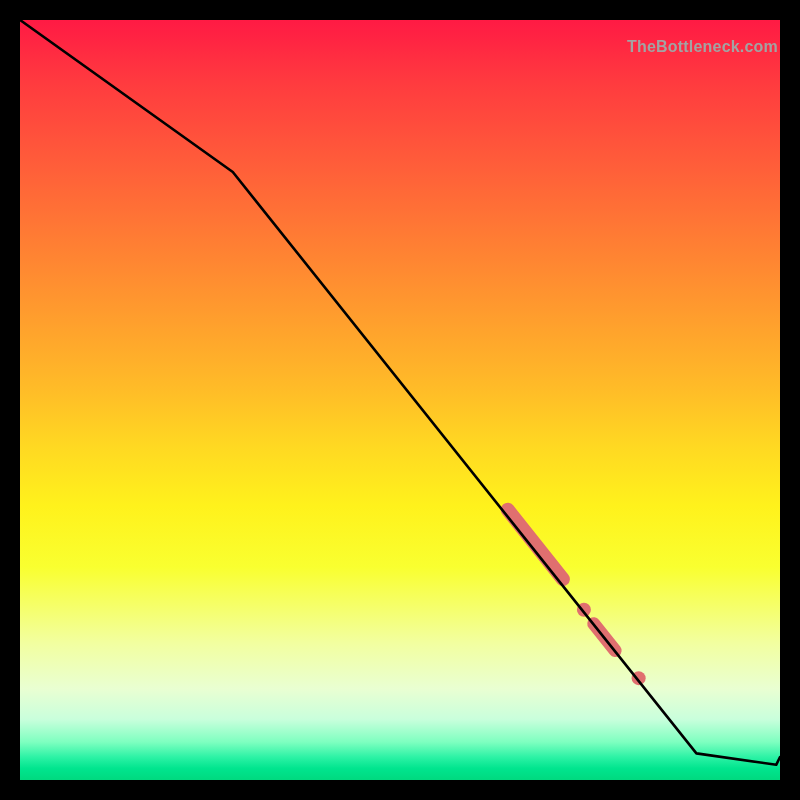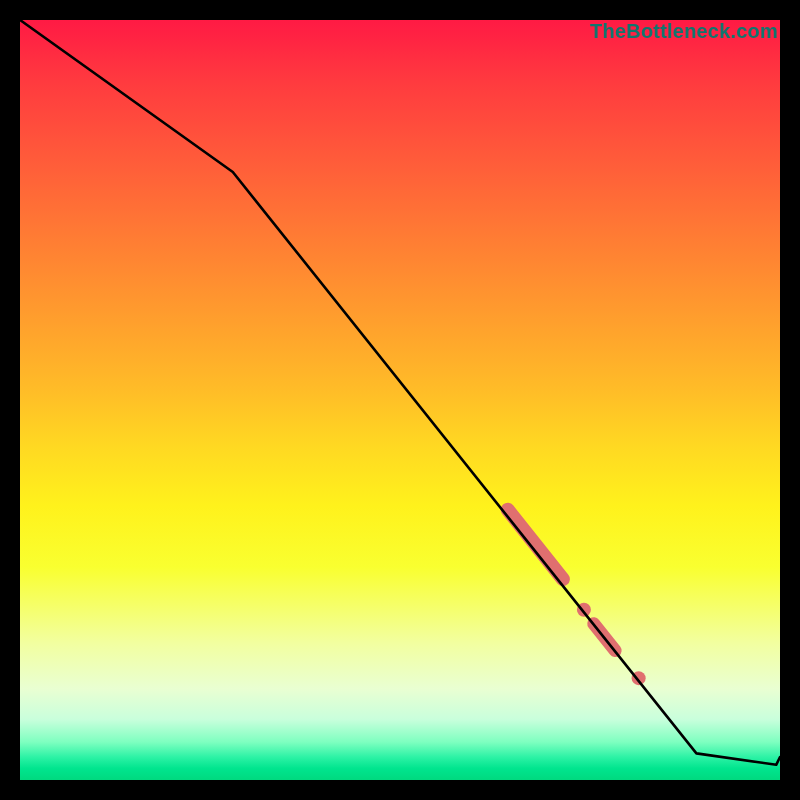--- a/index.html
+++ b/index.html
@@ -43,25 +43,25 @@
       #e9ffd2 88%,
       #c9ffdc 92%,
       #7effc0 95%,
       #2cf2a5 97%,
       #00e58e 98.5%,
       #00d97f 100%
     );
   }
   .watermark {
     position: absolute;
-    top: 0px;
+    top: 18px;
     right: 2px;
-    font-size: 20px;
+    font-size: 16px;
     font-weight: 600;
-    color: #0f766e;
+    color: #a3a3a3;
     letter-spacing: 0.2px;
     user-select: none;
   }
   svg.curve {
     position: absolute;
     inset: 0;
   }
 </style>
 </head>
 <body>

